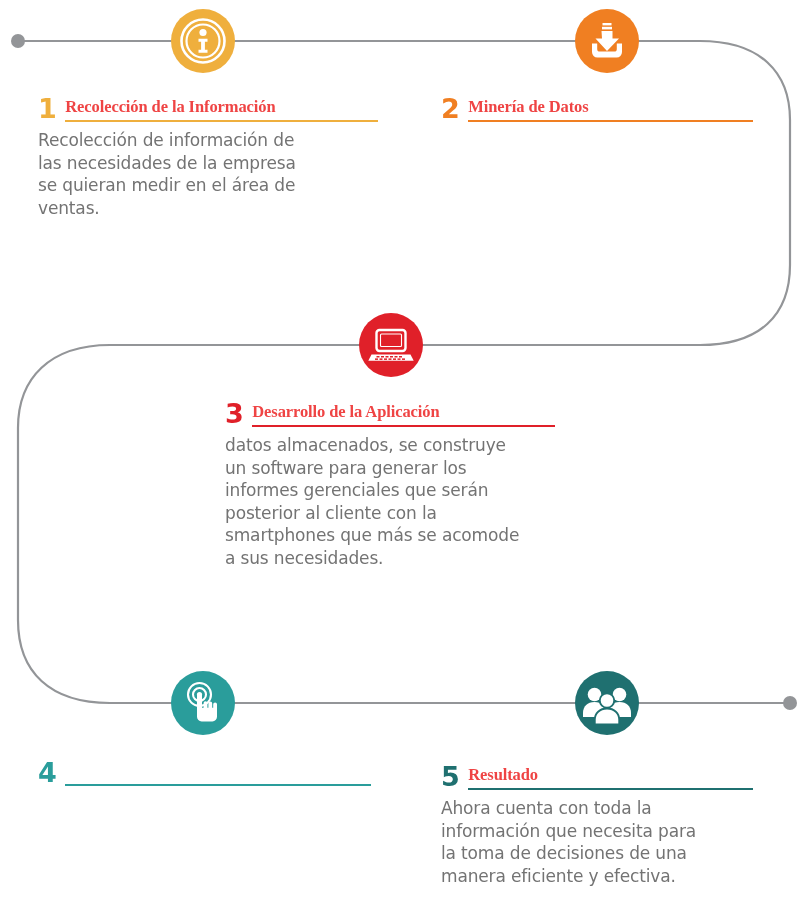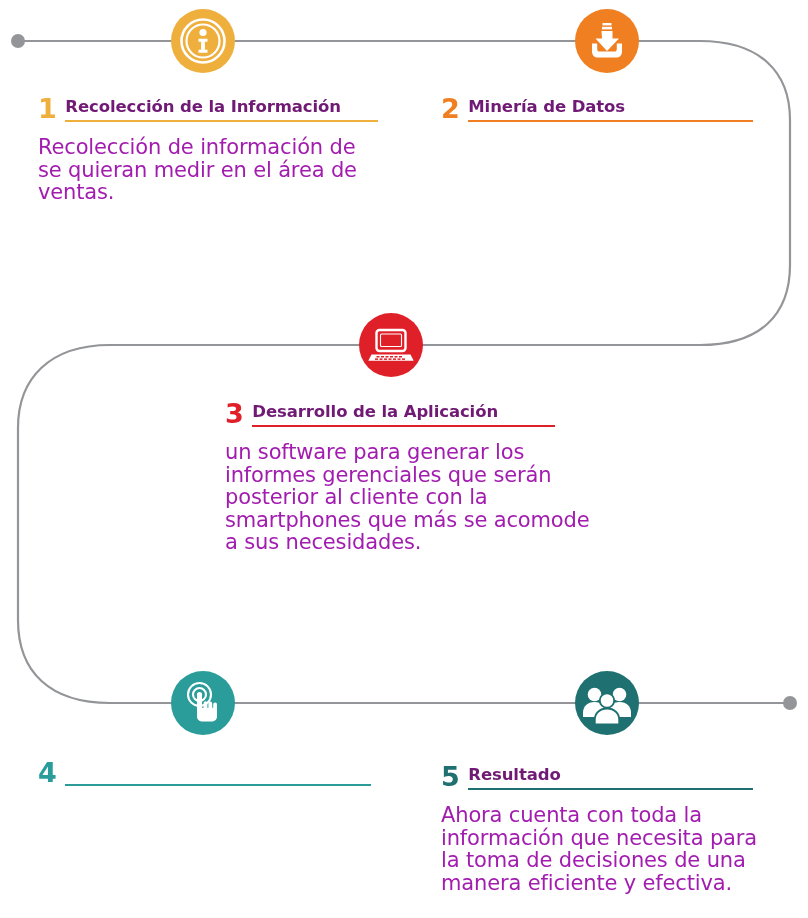--- a/index.html
+++ b/index.html
@@ -13,26 +13,26 @@
 
   .step{position:absolute;}
   .step-head{display:flex;align-items:flex-end;}
   .step-num{
     font-weight:bold;font-size:27px;line-height:26px;
     letter-spacing:-0.5px;margin-right:9px;
   }
   .step-title-wrap{flex:1;}
   .step-title{
     font-weight:bold;font-size:16.5px;line-height:19px;
-    color:#701a75;letter-spacing:-0.1px;white-space:nowrap;
+    color:#ef4444;letter-spacing:-0.1px;white-space:nowrap;font-family:Liberation Serif, serif;
   }
   .step-rule{height:2px;margin-top:4px;width:100%;}
   .step-body{
-    font-size:21px;line-height:22.6px;color:#a21caf;
-    margin-top:14px;letter-spacing:-0.15px;
+    font-size:17px;line-height:22.6px;color:#737373;
+    margin-top:7px;letter-spacing:-0.15px;
   }
   .step-body div{white-space:nowrap;}
 </style>
 </head>
 <body>
 
 <svg id="flow-canvas" viewBox="0 0 808 918">
 
   <path d="M 18 41
            L 700 41
@@ -120,20 +120,21 @@
 <div class="step" style="left:38px;top:96px;width:340px;">
   <div class="step-head">
     <div class="step-num" style="color: rgb(239, 175, 61);">1</div>
     <div class="step-title-wrap">
       <div class="step-title">Recolección de la Información</div>
       <div class="step-rule" style="background:#EFAF3D;"></div>
     </div>
   </div>
   <div class="step-body">
     <div>Recolección de información de</div>
+    <div>las necesidades de la empresa</div>
     <div>se quieran medir en el área de</div>
     <div>ventas.</div>
   </div>
 </div>
 
 <div class="step" style="left:441px;top:96px;width:312px;">
   <div class="step-head">
     <div class="step-num" style="color:#F07F22;">2</div>
     <div class="step-title-wrap">
       <div class="step-title">Minería de Datos</div>
@@ -144,20 +145,21 @@
 
 <div class="step" style="left:225px;top:401px;width:330px;">
   <div class="step-head">
     <div class="step-num" style="color:#E02029;">3</div>
     <div class="step-title-wrap">
       <div class="step-title">Desarrollo de la Aplicación</div>
       <div class="step-rule" style="background:#E02029;"></div>
     </div>
   </div>
   <div class="step-body">
+    <div>datos almacenados, se construye</div>
     <div>un software para generar los</div>
     <div>informes gerenciales que serán</div>
     <div>posterior al cliente con la</div>
     <div>smartphones que más se acomode</div>
     <div>a sus necesidades.</div>
   </div>
 </div>
 
 <div class="step" style="left:38px;top:760px;width:333px;">
   <div class="step-head">

